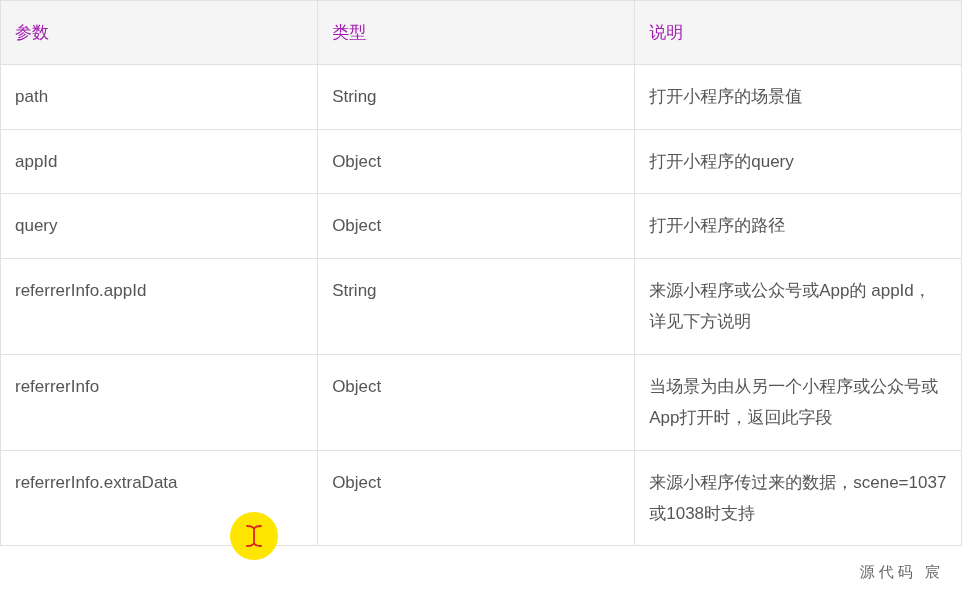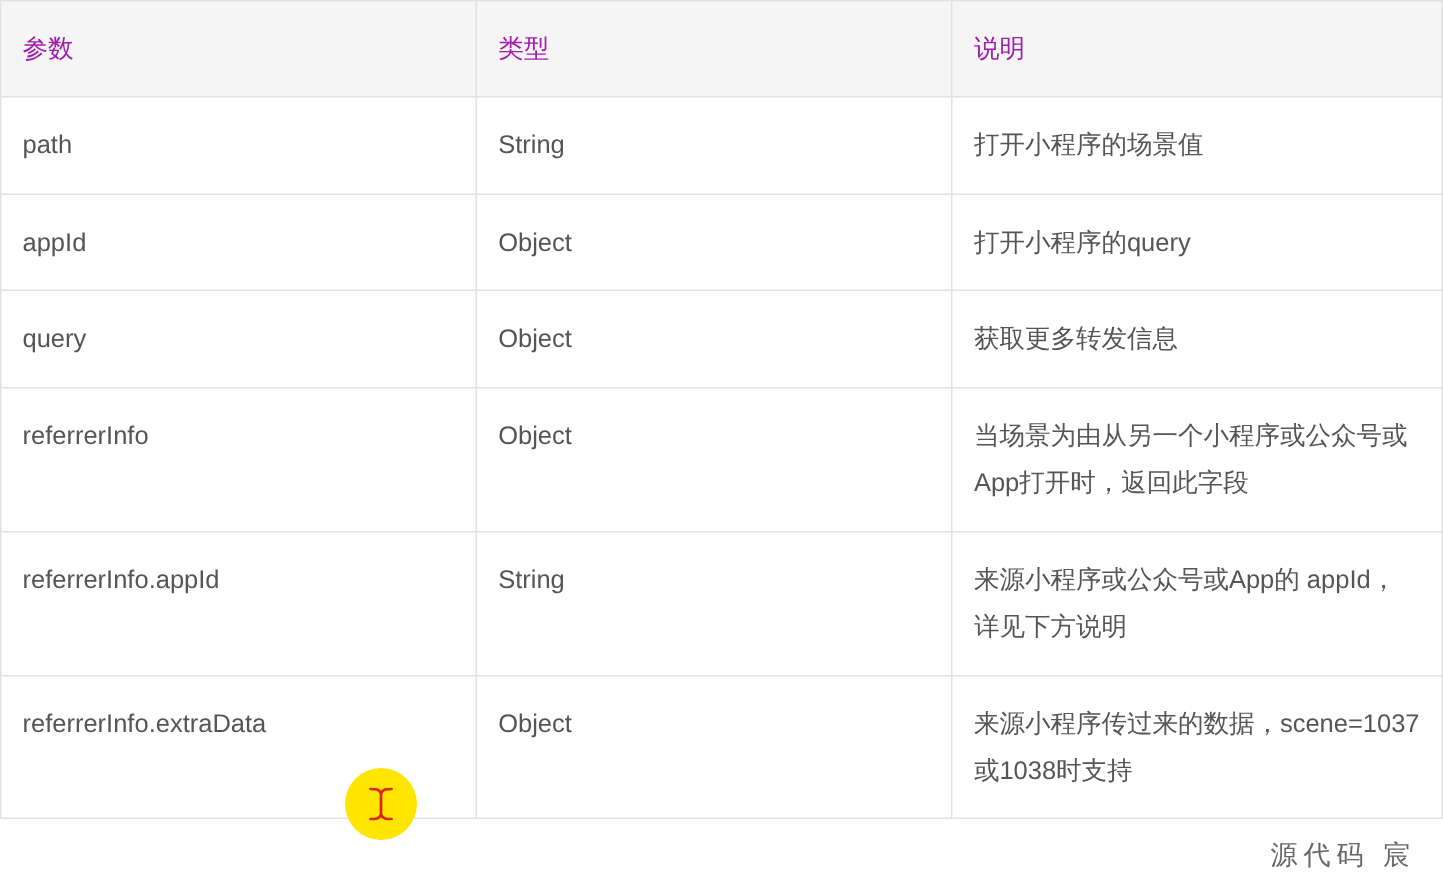--- a/index.html
+++ b/index.html
@@ -48,21 +48,21 @@
       z-index: 5;
       display: flex;
       align-items: center;
       justify-content: center;
     }
     .cursor-circle svg { display: block; }
     .watermark {
       position: absolute;
       right: 18px;
       bottom: 14px;
-      font-size: 18px;
+      font-size: 15px;
       color: #666;
       letter-spacing: 4px;
       z-index: 6;
     }
   </style>
 </head>
 <body>
 
 <table>
   <colgroup>
@@ -84,31 +84,31 @@
       <td>打开小程序的场景值</td>
     </tr>
     <tr>
       <td>appId</td>
       <td>Object</td>
       <td>打开小程序的query</td>
     </tr>
     <tr>
       <td>query</td>
       <td>Object</td>
-      <td>获取更多转发信息</td>
+      <td>打开小程序的路径</td>
+    </tr>
+    <tr>
+      <td>referrerInfo.appId</td>
+      <td>String</td>
+      <td>来源小程序或公众号或App的 appId，详见下方说明</td>
     </tr>
     <tr>
       <td>referrerInfo</td>
       <td>Object</td>
       <td>当场景为由从另一个小程序或公众号或App打开时，返回此字段</td>
-    </tr>
-    <tr>
-      <td>referrerInfo.appId</td>
-      <td>String</td>
-      <td>来源小程序或公众号或App的 appId，详见下方说明</td>
     </tr>
     <tr>
       <td>referrerInfo.extraData</td>
       <td>Object</td>
       <td>来源小程序传过来的数据，scene=1037或1038时支持</td>
     </tr>
   </tbody>
 </table>
 
 <div class="cursor-circle">

